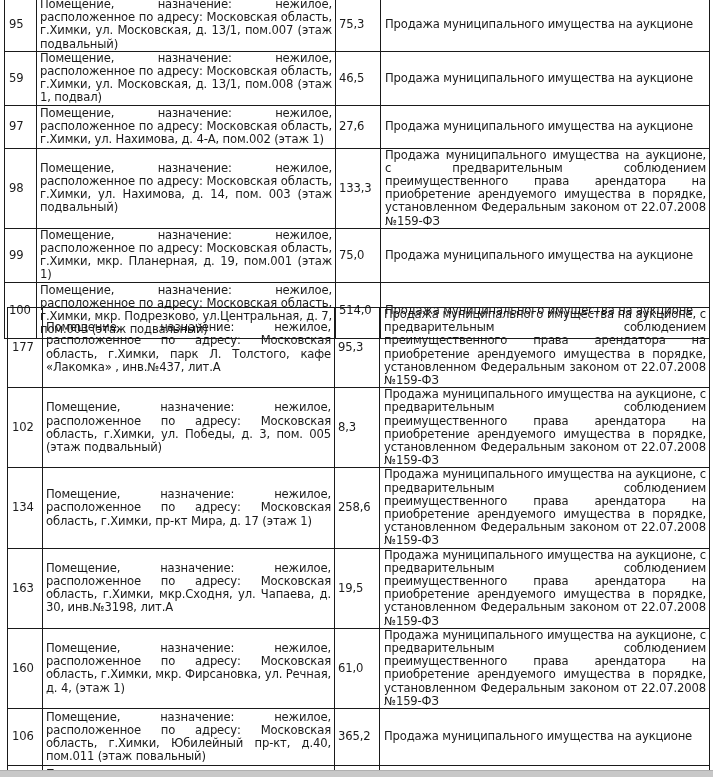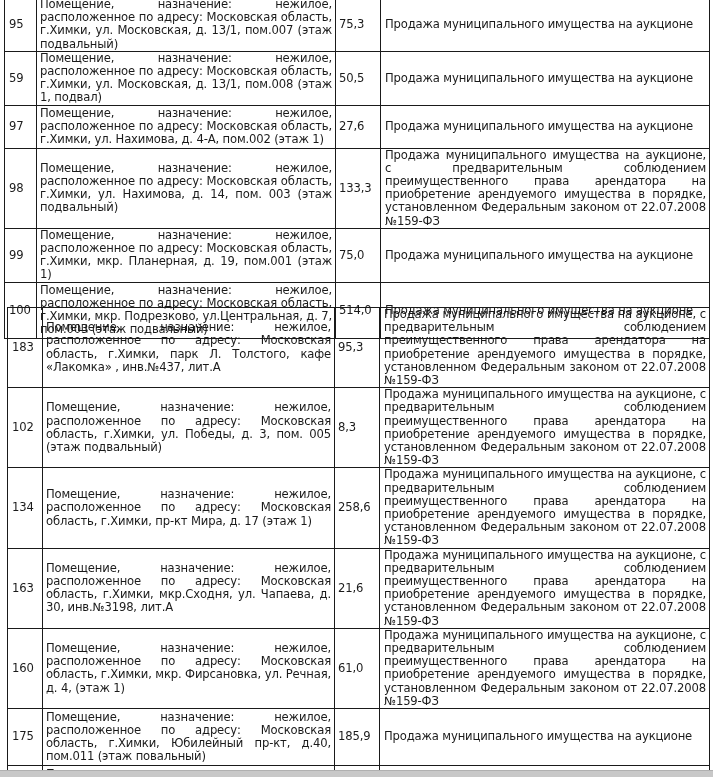--- a/index.html
+++ b/index.html
@@ -32,21 +32,21 @@
   <tbody>
     <tr style="height:42px">
       <td class="num">95</td>
       <td class="desc">Помещение, назначение: нежилое, расположенное по адресу: Московская область, г.Химки, ул. Московская, д. 13/1, пом.007 (этаж подвальный)</td>
       <td class="area">75,3</td>
       <td class="method">Продажа муниципального имущества на аукционе</td>
     </tr>
     <tr style="height:43px">
       <td class="num">59</td>
       <td class="desc">Помещение, назначение: нежилое, расположенное по адресу: Московская область, г.Химки, ул. Московская, д. 13/1, пом.008 (этаж 1, подвал)</td>
-      <td class="area">50,5</td>
+      <td class="area">46,5</td>
       <td class="method">Продажа муниципального имущества на аукционе</td>
     </tr>
     <tr style="height:43px">
       <td class="num">97</td>
       <td class="desc">Помещение, назначение: нежилое, расположенное по адресу: Московская область, г.Химки, ул. Нахимова, д. 4-А, пом.002 (этаж 1)</td>
       <td class="area">27,6</td>
       <td class="method">Продажа муниципального имущества на аукционе</td>
     </tr>
     <tr style="height:70px">
       <td class="num">98</td>
@@ -71,53 +71,53 @@
 
 <table id="t2">
   <colgroup>
       <col class="c1">
       <col class="c2">
       <col class="c3">
       <col class="c4">
     </colgroup>
   <tbody>
     <tr style="height:70px">
-      <td class="num">183</td>
+      <td class="num">177</td>
       <td class="desc">Помещение, назначение: нежилое, расположенное по адресу: Московская область, г.Химки, парк Л. Толстого, кафе «Лакомка» , инв.№437, лит.А</td>
       <td class="area">95,3</td>
       <td class="method">Продажа муниципального имущества на аукционе, с предварительным соблюдением преимущественного права арендатора на приобретение арендуемого имущества в порядке, установленном Федеральным законом от 22.07.2008 №159-ФЗ</td>
     </tr>
     <tr style="height:70px">
       <td class="num">102</td>
       <td class="desc">Помещение, назначение: нежилое, расположенное по адресу: Московская область, г.Химки, ул. Победы, д. 3, пом. 005 (этаж подвальный)</td>
       <td class="area">8,3</td>
       <td class="method">Продажа муниципального имущества на аукционе, с предварительным соблюдением преимущественного права арендатора на приобретение арендуемого имущества в порядке, установленном Федеральным законом от 22.07.2008 №159-ФЗ</td>
     </tr>
     <tr style="height:70px">
       <td class="num">134</td>
       <td class="desc">Помещение, назначение: нежилое, расположенное по адресу: Московская область, г.Химки, пр-кт Мира, д. 17 (этаж 1)</td>
       <td class="area">258,6</td>
       <td class="method">Продажа муниципального имущества на аукционе, с предварительным соблюдением преимущественного права арендатора на приобретение арендуемого имущества в порядке, установленном Федеральным законом от 22.07.2008 №159-ФЗ</td>
     </tr>
     <tr style="height:70px">
       <td class="num">163</td>
       <td class="desc">Помещение, назначение: нежилое, расположенное по адресу: Московская область, г.Химки, мкр.Сходня, ул. Чапаева, д. 30, инв.№3198, лит.А</td>
-      <td class="area">21,6</td>
+      <td class="area">19,5</td>
       <td class="method">Продажа муниципального имущества на аукционе, с предварительным соблюдением преимущественного права арендатора на приобретение арендуемого имущества в порядке, установленном Федеральным законом от 22.07.2008 №159-ФЗ</td>
     </tr>
     <tr style="height:70px">
       <td class="num">160</td>
       <td class="desc">Помещение, назначение: нежилое, расположенное по адресу: Московская область, г.Химки, мкр. Фирсановка, ул. Речная, д. 4, (этаж 1)</td>
       <td class="area">61,0</td>
       <td class="method">Продажа муниципального имущества на аукционе, с предварительным соблюдением преимущественного права арендатора на приобретение арендуемого имущества в порядке, установленном Федеральным законом от 22.07.2008 №159-ФЗ</td>
     </tr>
     <tr style="height:57px">
-      <td class="num">175</td>
+      <td class="num">106</td>
       <td class="desc">Помещение, назначение: нежилое, расположенное по адресу: Московская область, г.Химки, Юбилейный пр-кт, д.40, пом.011 (этаж повальный)</td>
-      <td class="area">185,9</td>
+      <td class="area">365,2</td>
       <td class="method">Продажа муниципального имущества на аукционе</td>
     </tr>
     <tr style="height:57px">
       <td class="num">107</td>
       <td class="desc">Помещение, назначение: нежилое, расположенное по адресу: Московская область, г.Химки, Юбилейный пр-кт, д.40, пом.012 (этаж подвальный)</td>
       <td class="area">537,4</td>
       <td class="method">Продажа муниципального имущества на аукционе</td>
     </tr>
   </tbody>
 </table>

